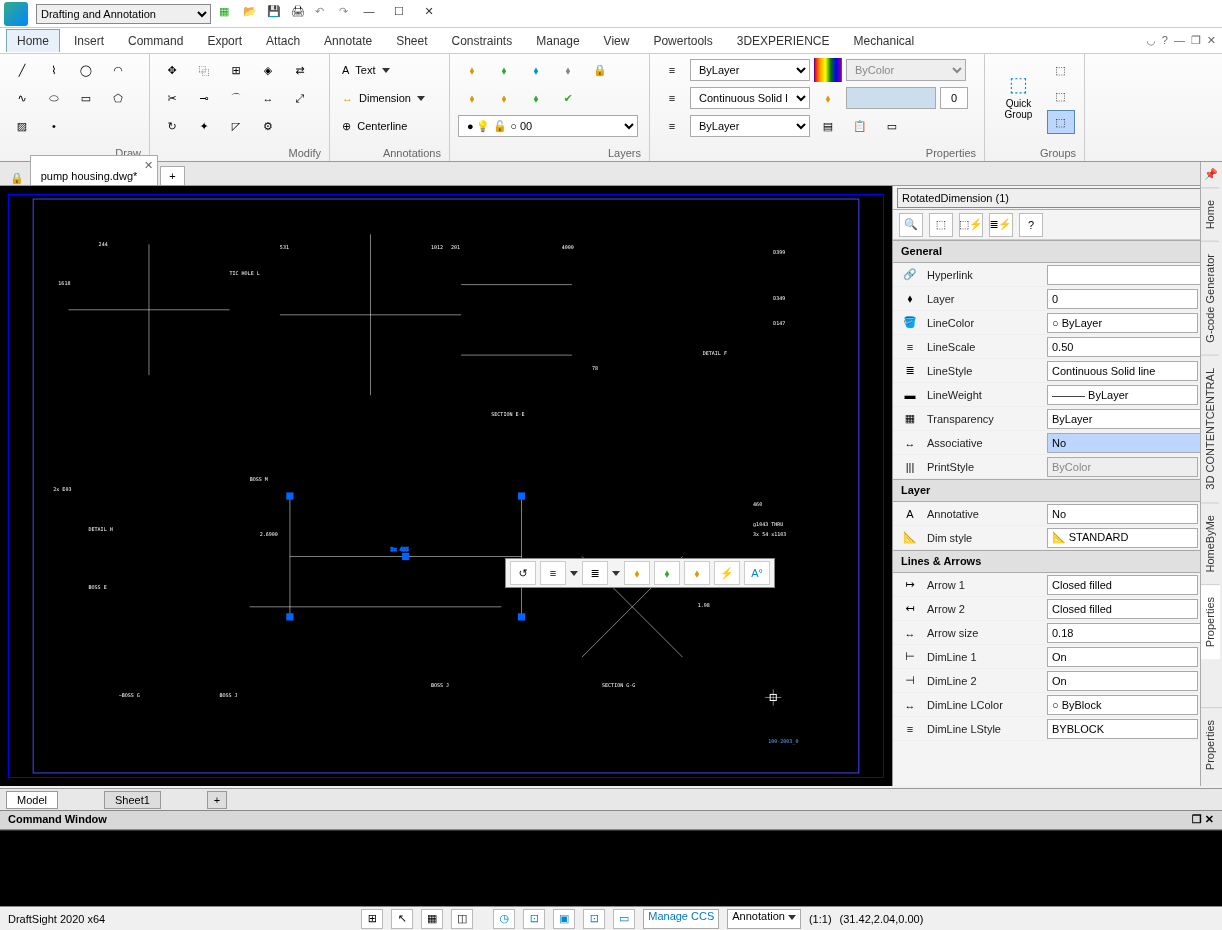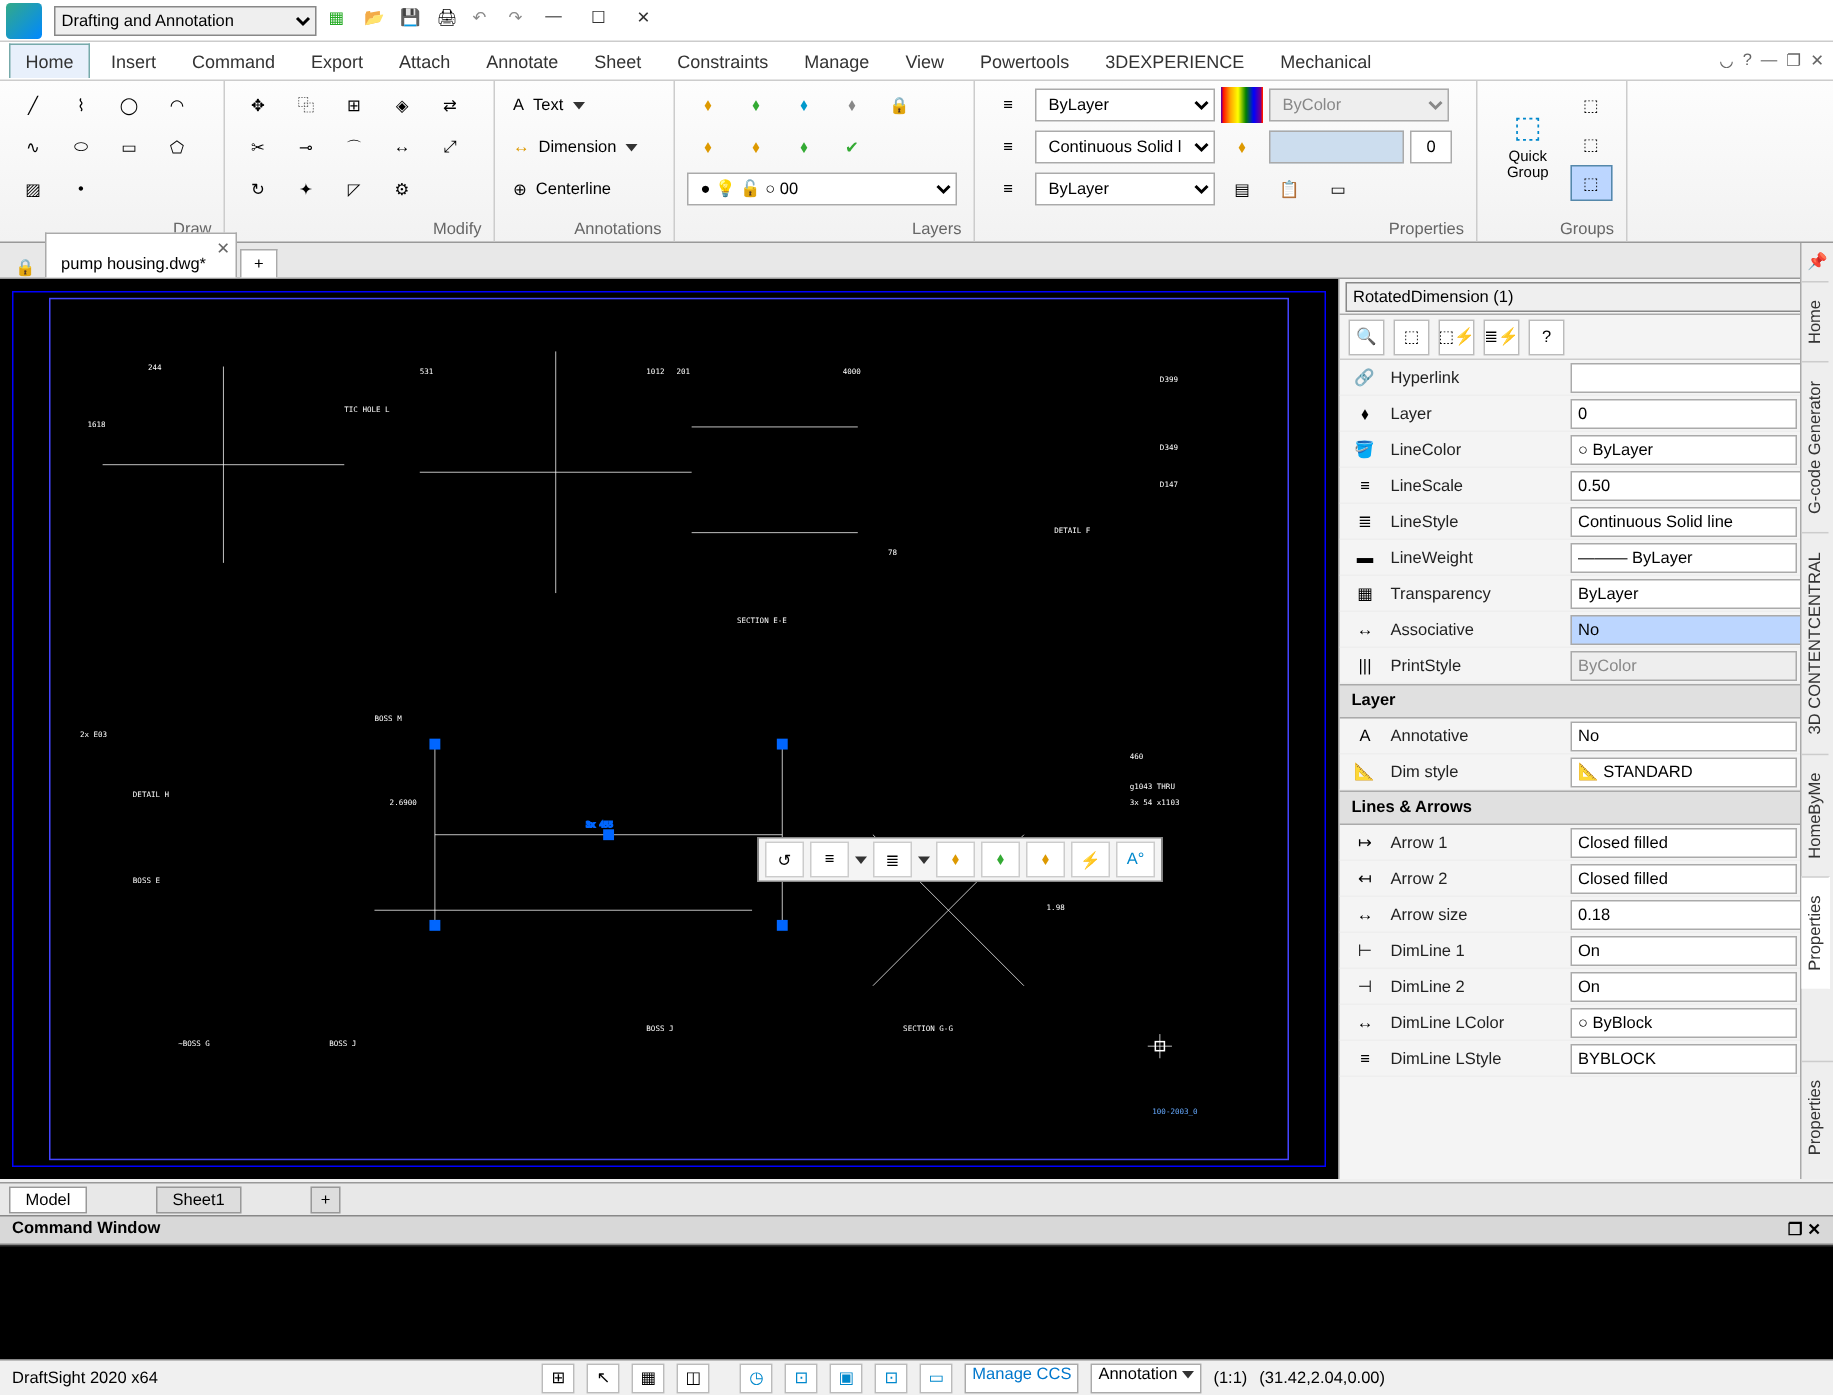--- a/index.html
+++ b/index.html
@@ -393,20 +393,24 @@
         <select class="prop-select"><option>RotatedDimension (1)</option></select>
       </div>
     <div class="prop-tools">
       <span class="prop-tool">🔍</span>
       <span class="prop-tool">⬚</span>
       <span class="prop-tool">⬚⚡</span>
       <span class="prop-tool">≣⚡</span>
       <span class="prop-tool">?</span>
     </div>
     <div class="prop-body" id="prop-body">
+        <div class="prop-section">
+          <span>General</span>
+          <span>▴</span>
+        </div>
         <div class="prop-row">
           <span class="prop-icon">🔗</span>
           <span class="prop-label">Hyperlink</span>
           <span class="prop-val"></span>
         </div>
         <div class="prop-row">
           <span class="prop-icon">⬧</span>
           <span class="prop-label">Layer</span>
           <span class="prop-val">0</span>
           <span class="prop-dd">▾</span>

